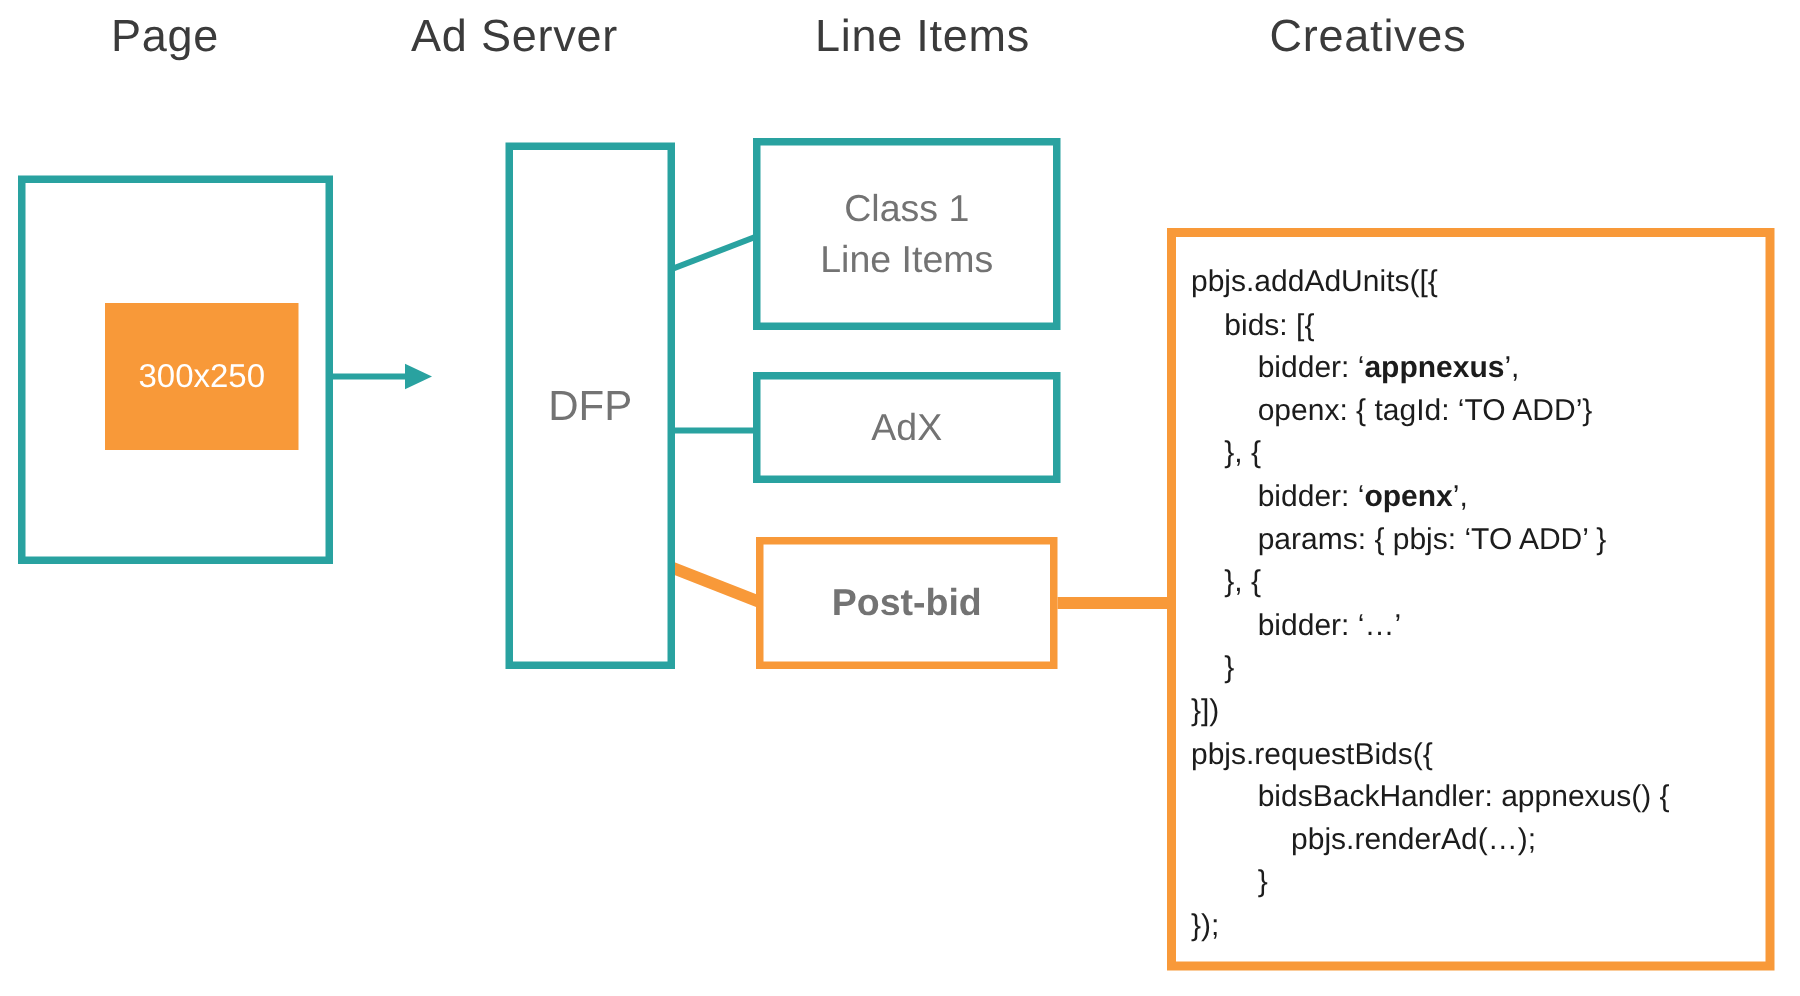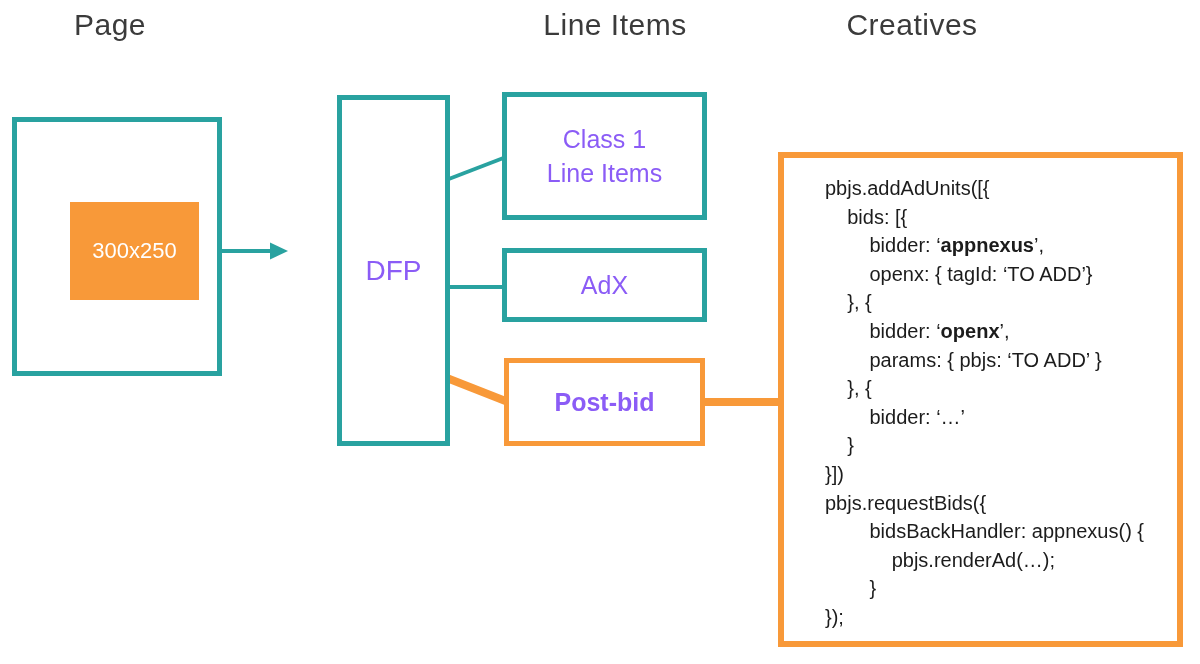--- a/index.html
+++ b/index.html
@@ -17,48 +17,49 @@
   }
   .col-header{
     position:absolute;top:8px;transform:translateX(-50%);
     font-size:30px;color:var(--heading);letter-spacing:0.5px;white-space:nowrap;
   }
   .box{position:absolute;background:#fff;}
   .teal-box{border:5px solid var(--teal);}
   .orange-box{border:5px solid var(--orange);}
   .box-label{
     position:absolute;left:0;right:0;top:50%;transform:translateY(-50%);
-    text-align:center;color:#8b5cf6;font-size:25px;line-height:34px;white-space:pre-line;
+    text-align:center;color:#737373;font-size:25px;line-height:34px;white-space:pre-line;
   }
   .page-box{left:12px;top:117px;width:210px;height:259px;}
   .ad-slot{
     left:70px;top:202px;width:129px;height:98px;background:var(--orange);border:none;
   }
   .ad-slot .box-label{color:#fff;font-size:22px;}
   .dfp-box{left:289px;top:95px;width:113px;height:351px;margin-left:48px;}
   .dfp-box .box-label{font-size:28px;}
   .class1-box{left:502px;top:92px;width:205px;height:128px;}
   .adx-box{left:502px;top:248px;width:205px;height:74px;}
   .postbid-box{left:504px;top:358px;width:201px;height:88px;}
   .postbid-box .box-label{font-weight:bold;}
   .code-box{left:778px;top:152px;width:405px;height:495px;border-width:6px;}
   .code{
     position:absolute;left:779px;top:174px;width:402px;
     font-size:20px;line-height:28.6px;color:var(--code-text);
   }
-  .code-line{white-space:pre;padding-left:46px;}
+  .code-line{white-space:pre;padding-left:15px;}
   .code-line b{font-weight:bold;}
   svg.connectors{position:absolute;left:0;top:0;pointer-events:none;}
 </style>
 </head>
 <body>
 
 <div class="canvas">
 
   <div class="col-header" style="left:110px">Page</div>
+  <div class="col-header" style="left:343px">Ad Server</div>
   <div class="col-header" style="left:615px">Line Items</div>
   <div class="col-header" style="left:912px">Creatives</div>
 
   <svg class="connectors" width="1200" height="664" viewBox="0 0 1200 664">
 
     <g>
       <line x1="199" y1="251" x2="274" y2="251" stroke="#29A2A0" stroke-width="4"></line>
       <polygon points="288,251 270,242.5 270,259.5" fill="#29A2A0"></polygon>
     </g>
 

